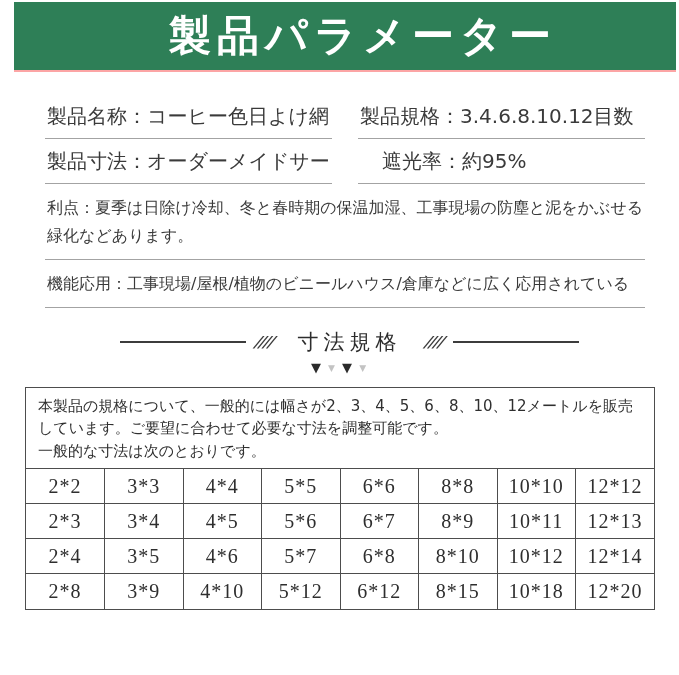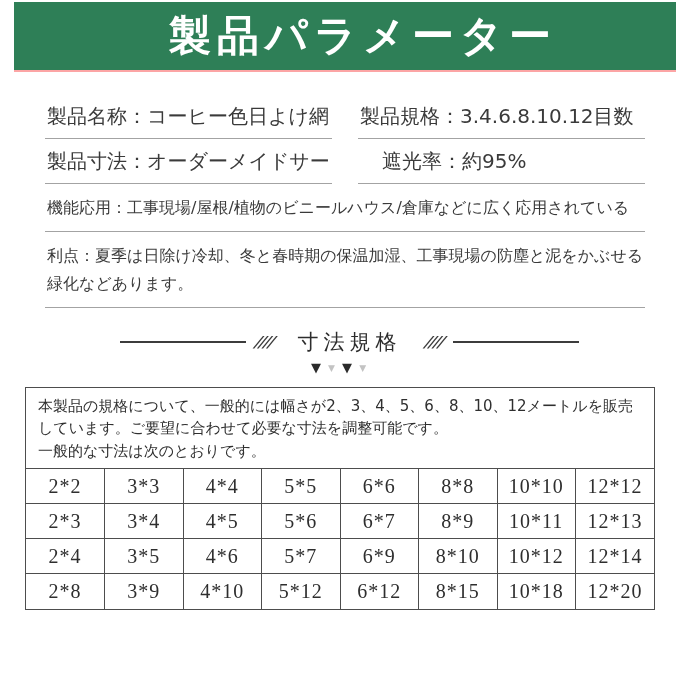--- a/index.html
+++ b/index.html
@@ -120,22 +120,22 @@
   <h1>製品パラメーター</h1>
 </div>
 
 <div class="specs">
   <div class="spec-grid">
     <div class="spec-cell">製品名称：コーヒー色日よけ網</div>
     <div class="spec-cell">製品規格：3.4.6.8.10.12目数</div>
     <div class="spec-cell">製品寸法：オーダーメイドサービス有り</div>
     <div class="spec-cell indent">遮光率：約95%</div>
   </div>
+  <div class="spec-full">利点：夏季は日除け冷却、冬と春時期の保温加湿、工事現場の防塵と泥をかぶせる緑化などあります。</div>
   <div class="spec-full">機能応用：工事現場/屋根/植物のビニールハウス/倉庫などに広く応用されている</div>
-  <div class="spec-full">利点：夏季は日除け冷却、冬と春時期の保温加湿、工事現場の防塵と泥をかぶせる緑化などあります。</div>
 </div>
 
 <div class="divider">
   <div class="line"></div>
   <span class="hatch">////</span>
   <span class="title">寸法規格</span>
   <span class="hatch">////</span>
   <div class="line"></div>
 </div>
 <div class="triangles">
@@ -170,21 +170,21 @@
           <td>6*7</td>
           <td>8*9</td>
           <td>10*11</td>
           <td>12*13</td>
         </tr>
         <tr>
           <td>2*4</td>
           <td>3*5</td>
           <td>4*6</td>
           <td>5*7</td>
-          <td>6*9</td>
+          <td>6*8</td>
           <td>8*10</td>
           <td>10*12</td>
           <td>12*14</td>
         </tr>
         <tr>
           <td>2*8</td>
           <td>3*9</td>
           <td>4*10</td>
           <td>5*12</td>
           <td>6*12</td>

